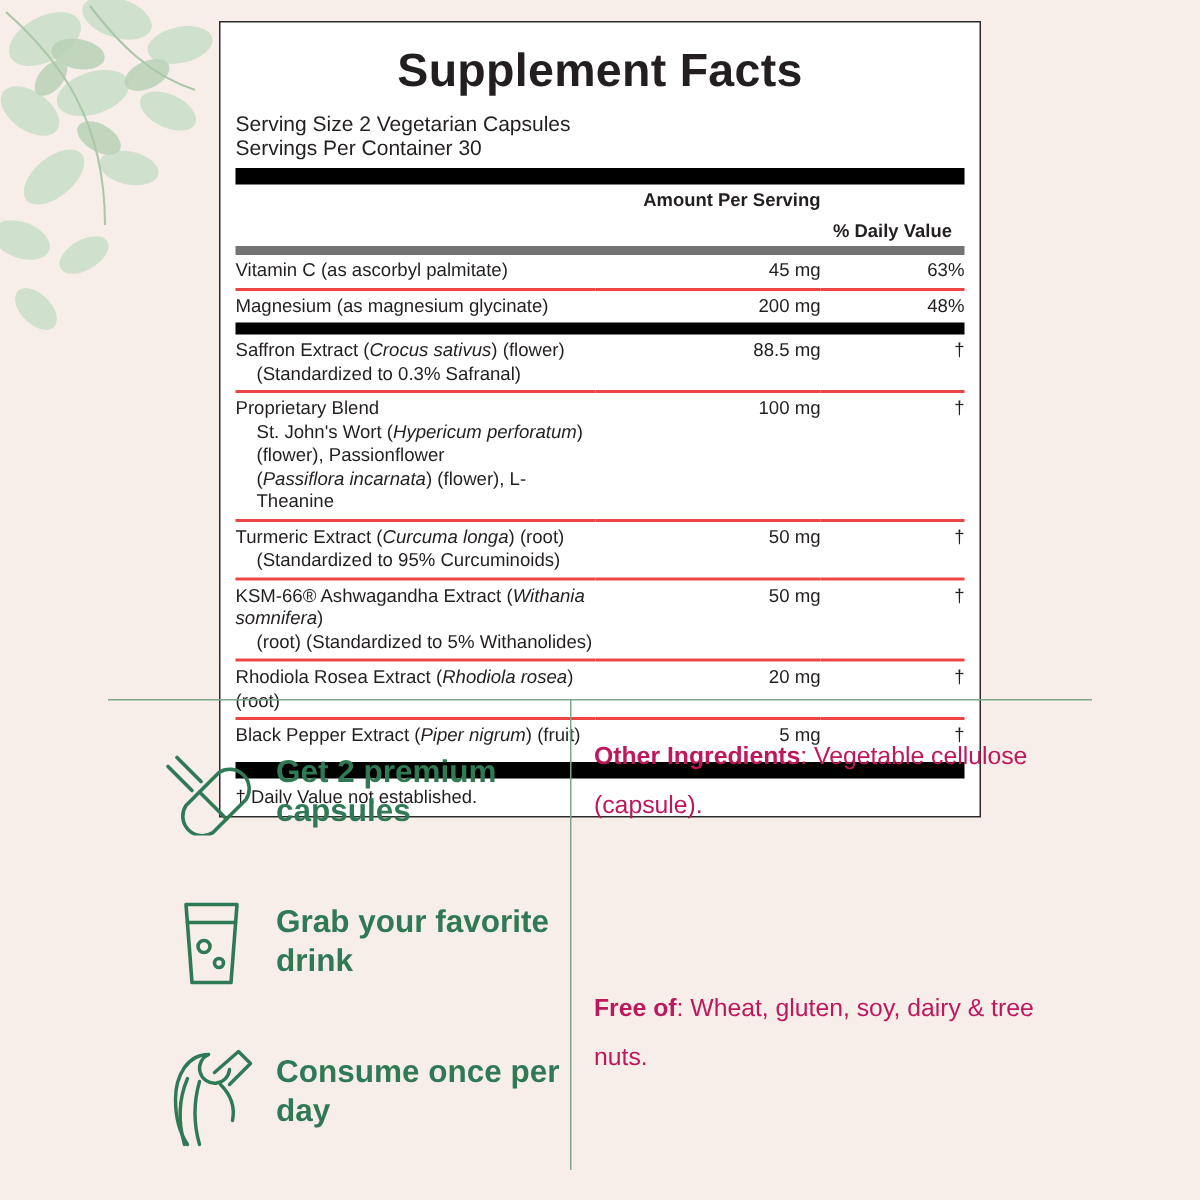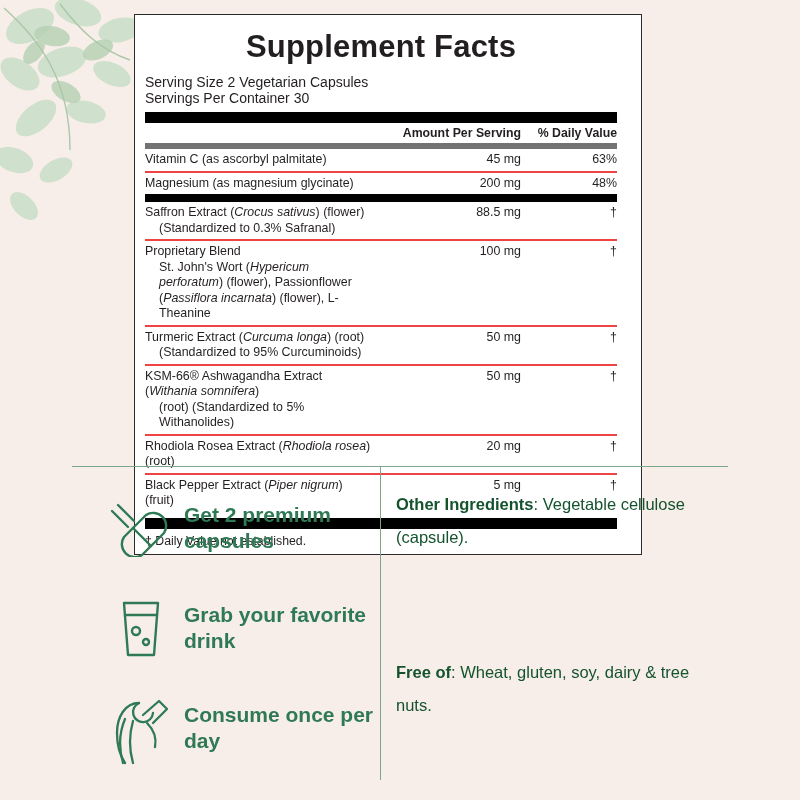--- a/index.html
+++ b/index.html
@@ -22,27 +22,27 @@
     left: 0;
     top: 0;
     width: 200px;
     height: 230px;
     pointer-events: none;
   }
 
   
   .facts-panel {
     position: absolute;
-    left: 134px;
+    left: 146px;
     top: 14px;
     width: 508px;
     background: #ffffff;
     border: 1px solid #2b2b2b;
     box-sizing: border-box;
-    padding: 8px 24px 6px 10px;
+    padding: 8px 10px 6px 10px;
   }
   .facts-title {
     text-align: center;
     font-size: 31px;
     font-weight: bold;
     letter-spacing: .2px;
     margin: 6px 0 10px 0;
     font-family: "Liberation Sans", sans-serif;
   }
   .serving-line {
@@ -60,21 +60,21 @@
   }
   .hdr-row {
     display: flex;
     justify-content: flex-end;
     font-size: 12.3px;
     font-weight: bold;
     padding: 3px 0 3px 0;
     border-bottom: 6px solid #737373;
   }
   .hdr-amount { width: 150px; text-align: right; }
-  .hdr-dv { width: 96px; text-align: right; }
+  .hdr-dv { width: 96px; text-align: center; margin-top: 21px; }
 
   table.nutri {
     width: 100%;
     border-collapse: collapse;
     font-size: 12.4px;
   }
   table.nutri td {
     vertical-align: top;
     padding: 3px 0 3px 0;
     border-bottom: 2px solid #ef4444;
@@ -137,21 +137,21 @@
   }
 
   
   .right-col {
     position: absolute;
     left: 396px;
     top: 488px;
     width: 330px;
     font-size: 16.5px;
     line-height: 33px;
-    color: #14532d;
+    color: #be185d;
   }
   .right-col .block2 {
     position: absolute;
     top: 168px;
     left: 0;
     width: 330px;
   }
   .lbl { font-weight: bold; }
 </style>
 </head>

